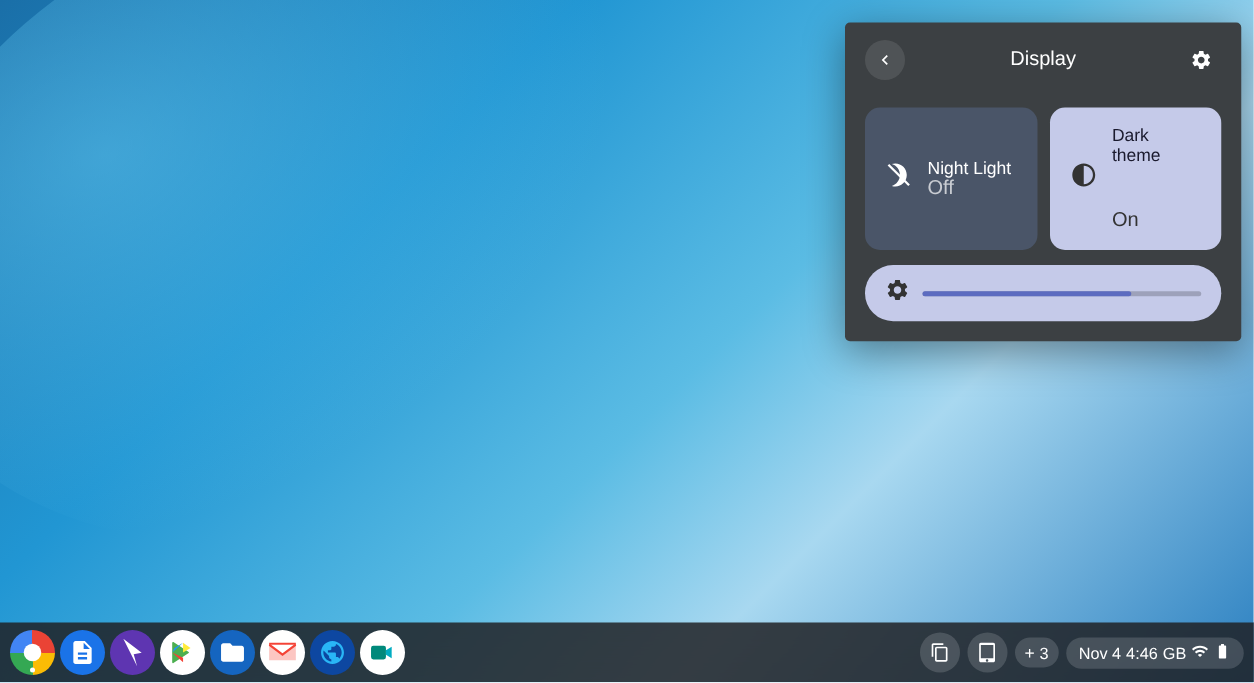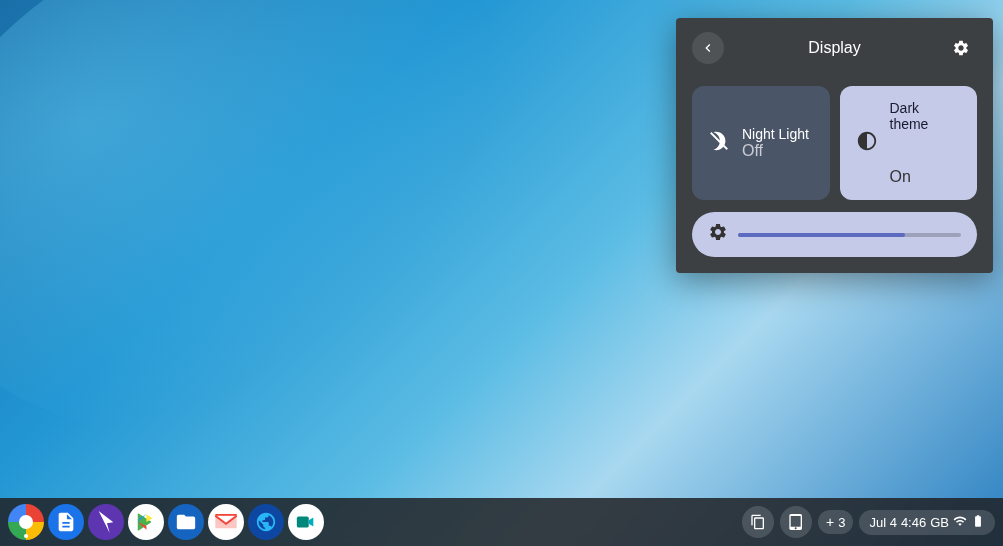--- a/index.html
+++ b/index.html
@@ -422,21 +422,21 @@
           <path d="M18.5 0h-14C3.12 0 2 1.12 2 2.5v19C2 22.88 3.12 24 4.5 24h14c1.38 0 2.5-1.12 2.5-2.5v-19C21 1.12 19.88 0 18.5 0zm-7 23c-.83 0-1.5-.67-1.5-1.5S10.67 20 11.5 20s1.5.67 1.5 1.5S12.33 23 11.5 23zM19 19H4V3h15v16z"></path>
         </svg>
       </div>
 
       <div class="tray-badge">
         <span style="font-size:14px;">+</span>
         <span>3</span>
       </div>
 
       <div class="status-cluster">
-        <span>Jul 4</span>
+        <span>Nov 4</span>
         <span>4:46</span>
         <span>GB</span>
         <span>
           <svg width="14" height="14" viewBox="0 0 24 24" fill="white">
             <path d="M1 9l2 2c4.97-4.97 13.03-4.97 18 0l2-2C16.93 2.93 7.08 2.93 1 9zm8 8l3 3 3-3c-1.65-1.66-4.34-1.66-6 0zm-4-4l2 2c2.76-2.76 7.24-2.76 10 0l2-2C15.14 9.14 8.87 9.14 5 13z"></path>
           </svg>
         </span>
         <span>
           <svg width="14" height="14" viewBox="0 0 24 24" fill="white">
             <path d="M15.67 4H14V2h-4v2H8.33C7.6 4 7 4.6 7 5.33v15.33C7 21.4 7.6 22 8.33 22h7.33c.74 0 1.34-.6 1.34-1.33V5.33C17 4.6 16.4 4 15.67 4z"></path>

